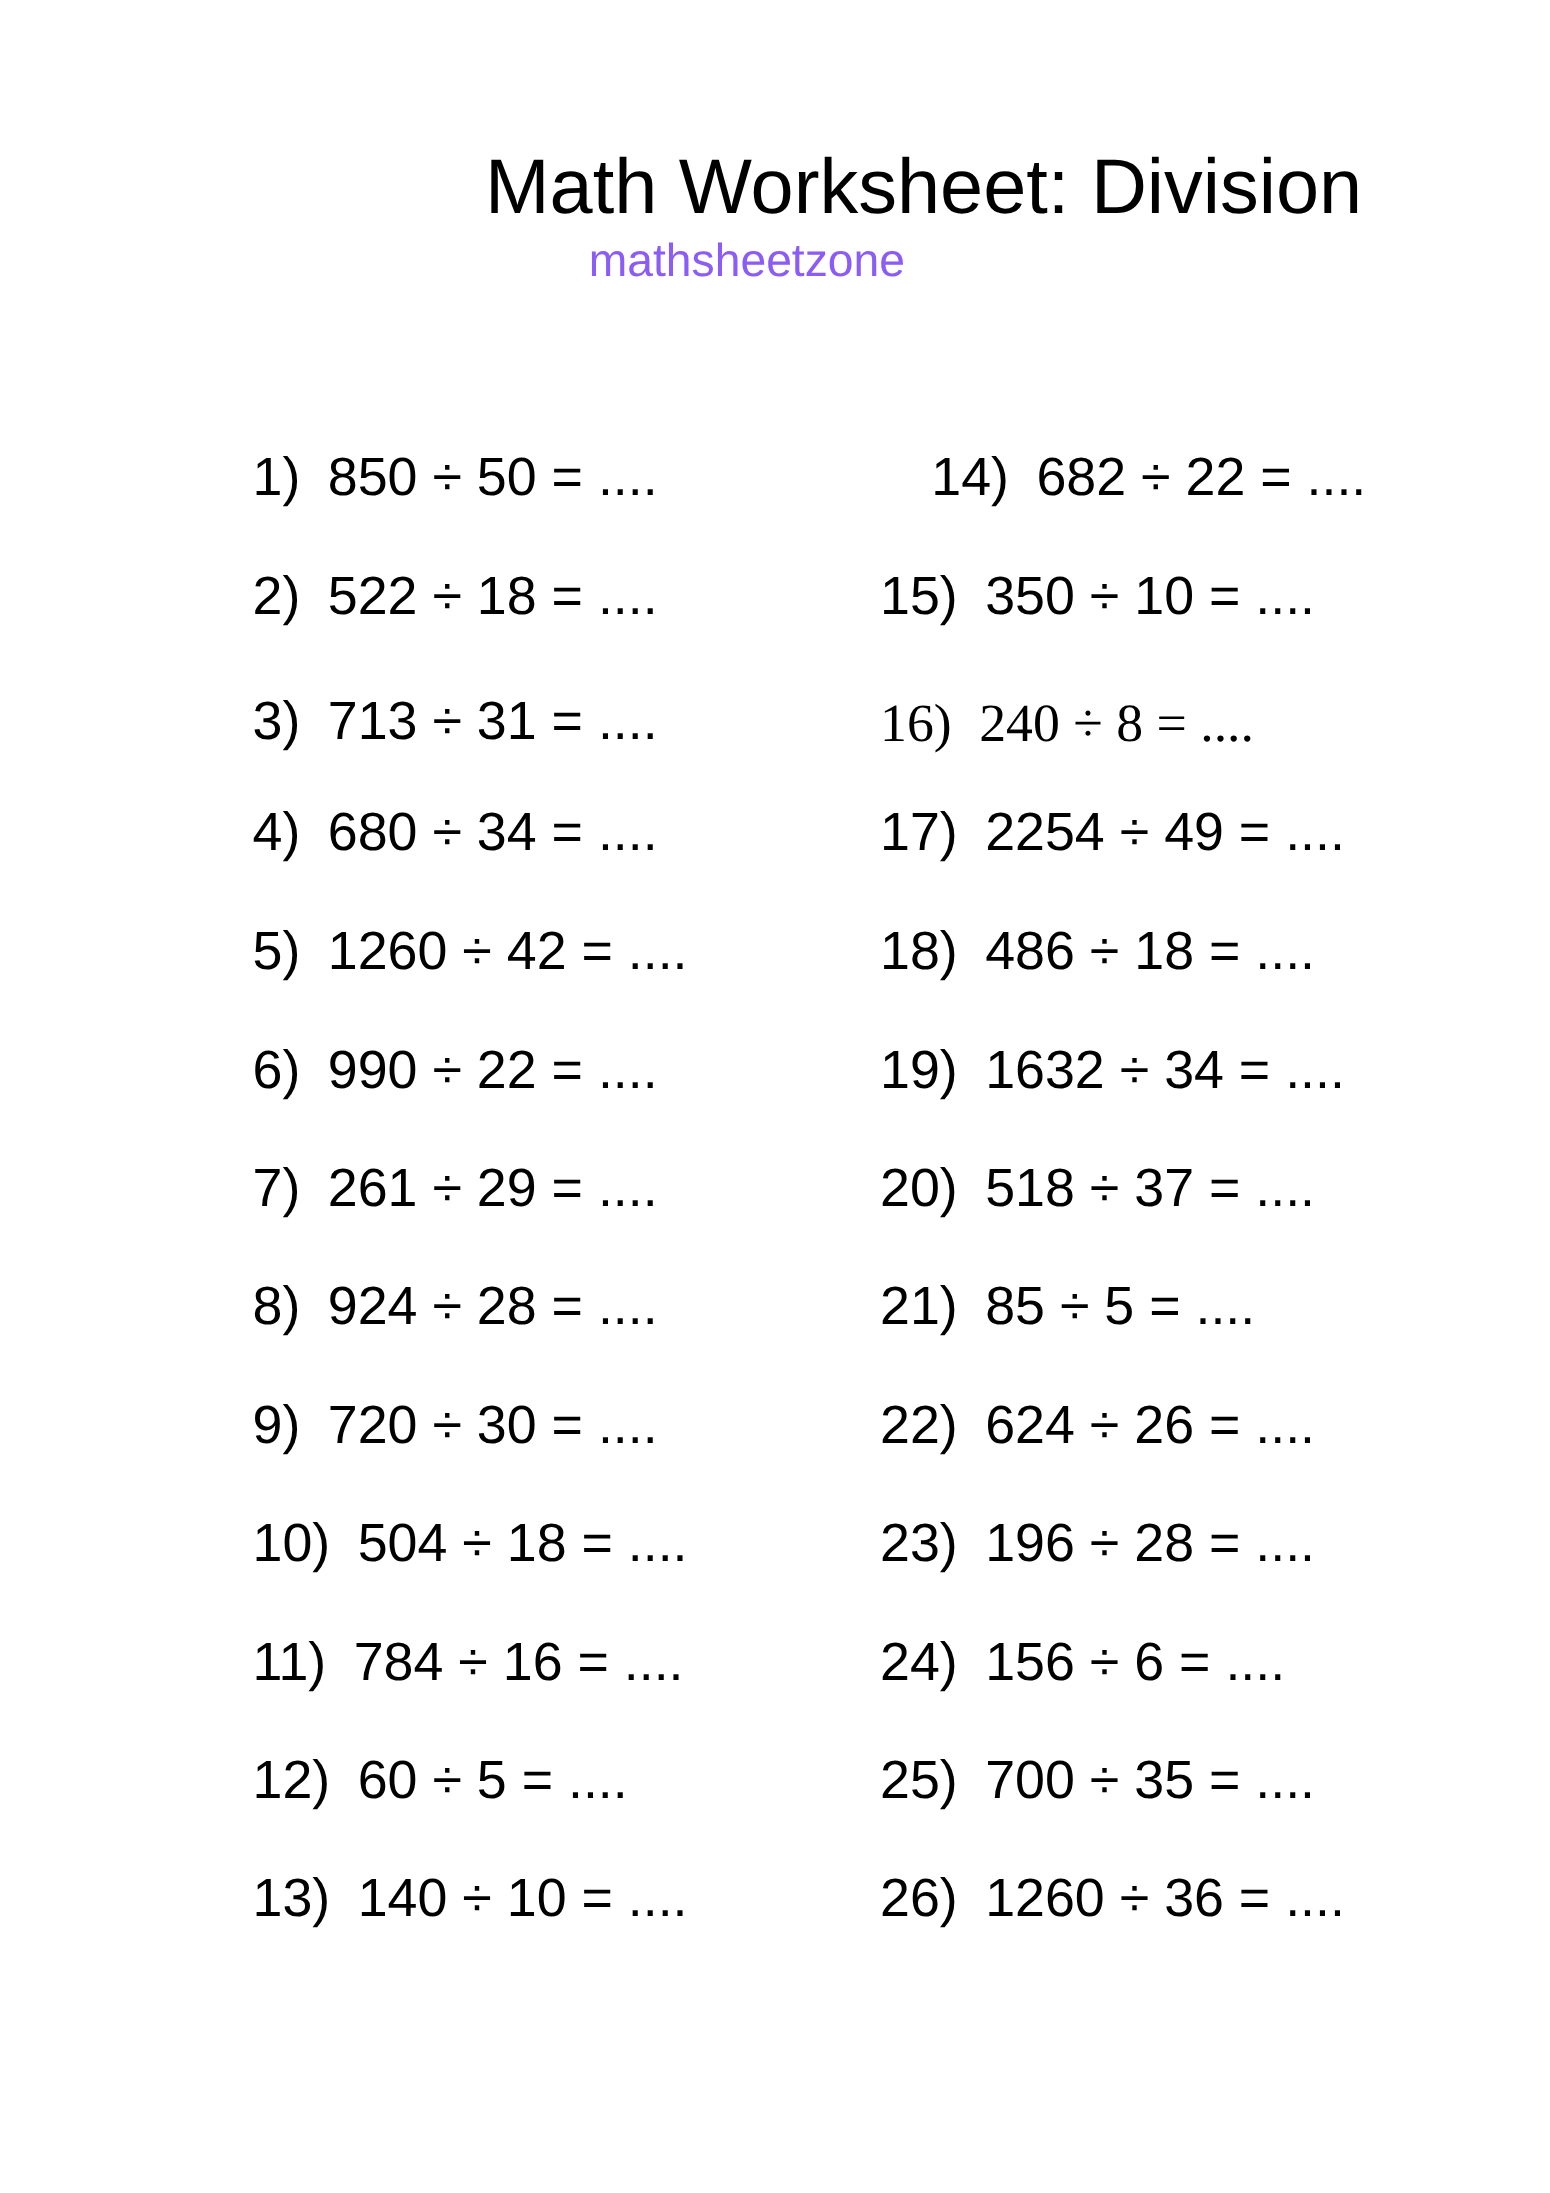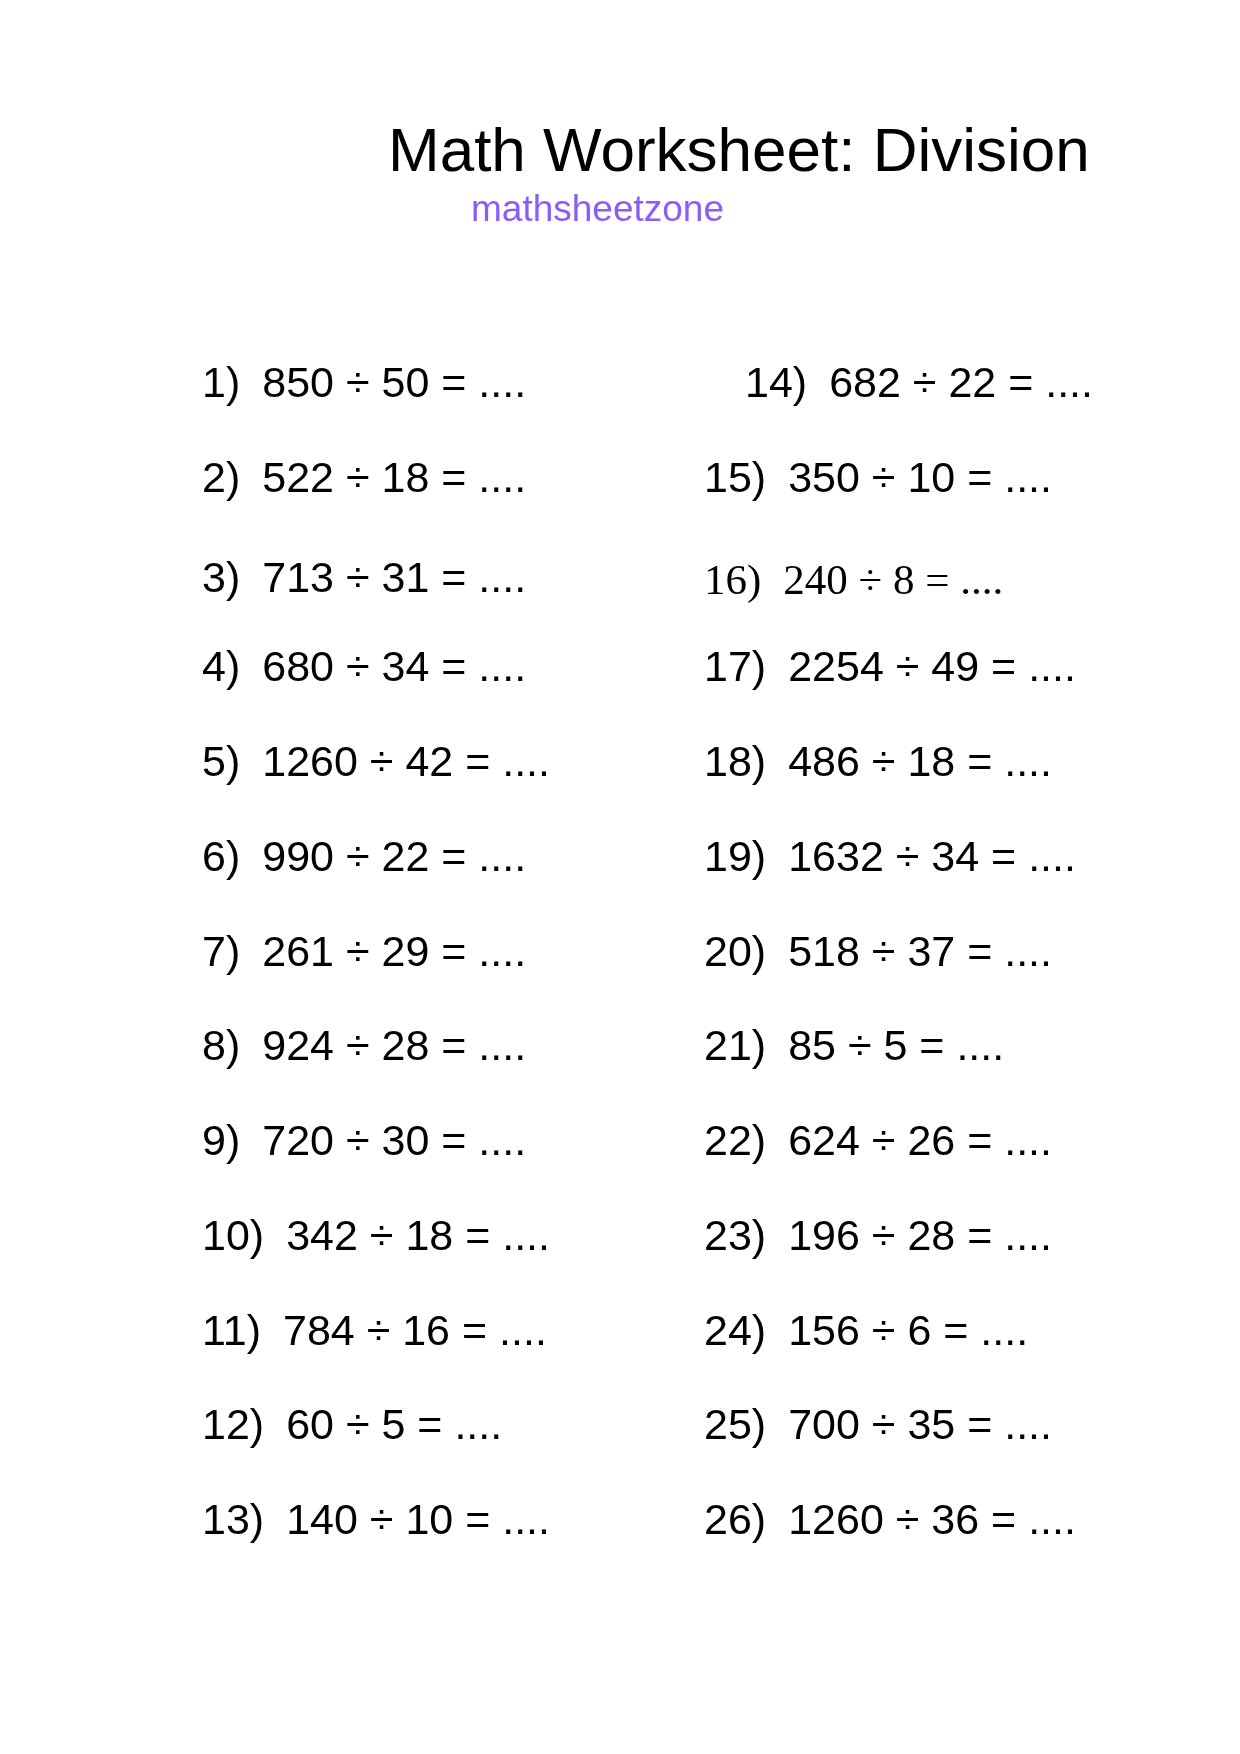--- a/index.html
+++ b/index.html
@@ -57,21 +57,21 @@
 <div class="col col-left">
     <div class="problem" style="top: 357px;"><span>1)</span><span style="display: inline-block; width: 22px;"></span><span>850 ÷ 50 = ....</span></div>
     <div class="problem" style="top: 451.75px;"><span>2)</span><span style="display: inline-block; width: 22px;"></span><span>522 ÷ 18 = ....</span></div>
     <div class="problem" style="top: 540px; margin-top: 12px;"><span>3)</span><span style="display: inline-block; width: 22px;"></span><span>713 ÷ 31 = ....</span></div>
     <div class="problem" style="top: 641.25px;"><span>4)</span><span style="display: inline-block; width: 22px;"></span><span>680 ÷ 34 = ....</span></div>
     <div class="problem" style="top: 736px;"><span>5)</span><span style="display: inline-block; width: 22px;"></span><span>1260 ÷ 42 = ....</span></div>
     <div class="problem" style="top: 830.75px;"><span>6)</span><span style="display: inline-block; width: 22px;"></span><span>990 ÷ 22 = ....</span></div>
     <div class="problem" style="top: 925.5px;"><span>7)</span><span style="display: inline-block; width: 22px;"></span><span>261 ÷ 29 = ....</span></div>
     <div class="problem" style="top: 1020.25px;"><span>8)</span><span style="display: inline-block; width: 22px;"></span><span>924 ÷ 28 = ....</span></div>
     <div class="problem" style="top: 1115px;"><span>9)</span><span style="display: inline-block; width: 22px;"></span><span>720 ÷ 30 = ....</span></div>
-    <div class="problem" style="top: 1209.75px;"><span>10)</span><span style="display: inline-block; width: 22px;"></span><span>342 ÷ 18 = ....</span></div>
+    <div class="problem" style="top: 1209.75px;"><span>10)</span><span style="display: inline-block; width: 22px;"></span><span>504 ÷ 18 = ....</span></div>
     <div class="problem" style="top: 1304.5px;"><span>11)</span><span style="display: inline-block; width: 22px;"></span><span>784 ÷ 16 = ....</span></div>
     <div class="problem" style="top: 1399.25px;"><span>12)</span><span style="display: inline-block; width: 22px;"></span><span>60 ÷ 5 = ....</span></div>
     <div class="problem" style="top: 1494px;"><span>13)</span><span style="display: inline-block; width: 22px;"></span><span>140 ÷ 10 = ....</span></div>
   </div>
 <div class="col col-right">
     <div class="problem" style="top: 357px; margin-left: 41px;"><span>14)</span><span style="display: inline-block; width: 22px;"></span><span>682 ÷ 22 = ....</span></div>
     <div class="problem" style="top: 451.75px;"><span>15)</span><span style="display: inline-block; width: 22px;"></span><span>350 ÷ 10 = ....</span></div>
     <div class="problem" style="top: 555px; font-family: Liberation Serif, serif;"><span>16)</span><span style="display: inline-block; width: 22px;"></span><span>240 ÷ 8 = ....</span></div>
     <div class="problem" style="top: 641.25px;"><span>17)</span><span style="display: inline-block; width: 22px;"></span><span>2254 ÷ 49 = ....</span></div>
     <div class="problem" style="top: 736px;"><span>18)</span><span style="display: inline-block; width: 22px;"></span><span>486 ÷ 18 = ....</span></div>

